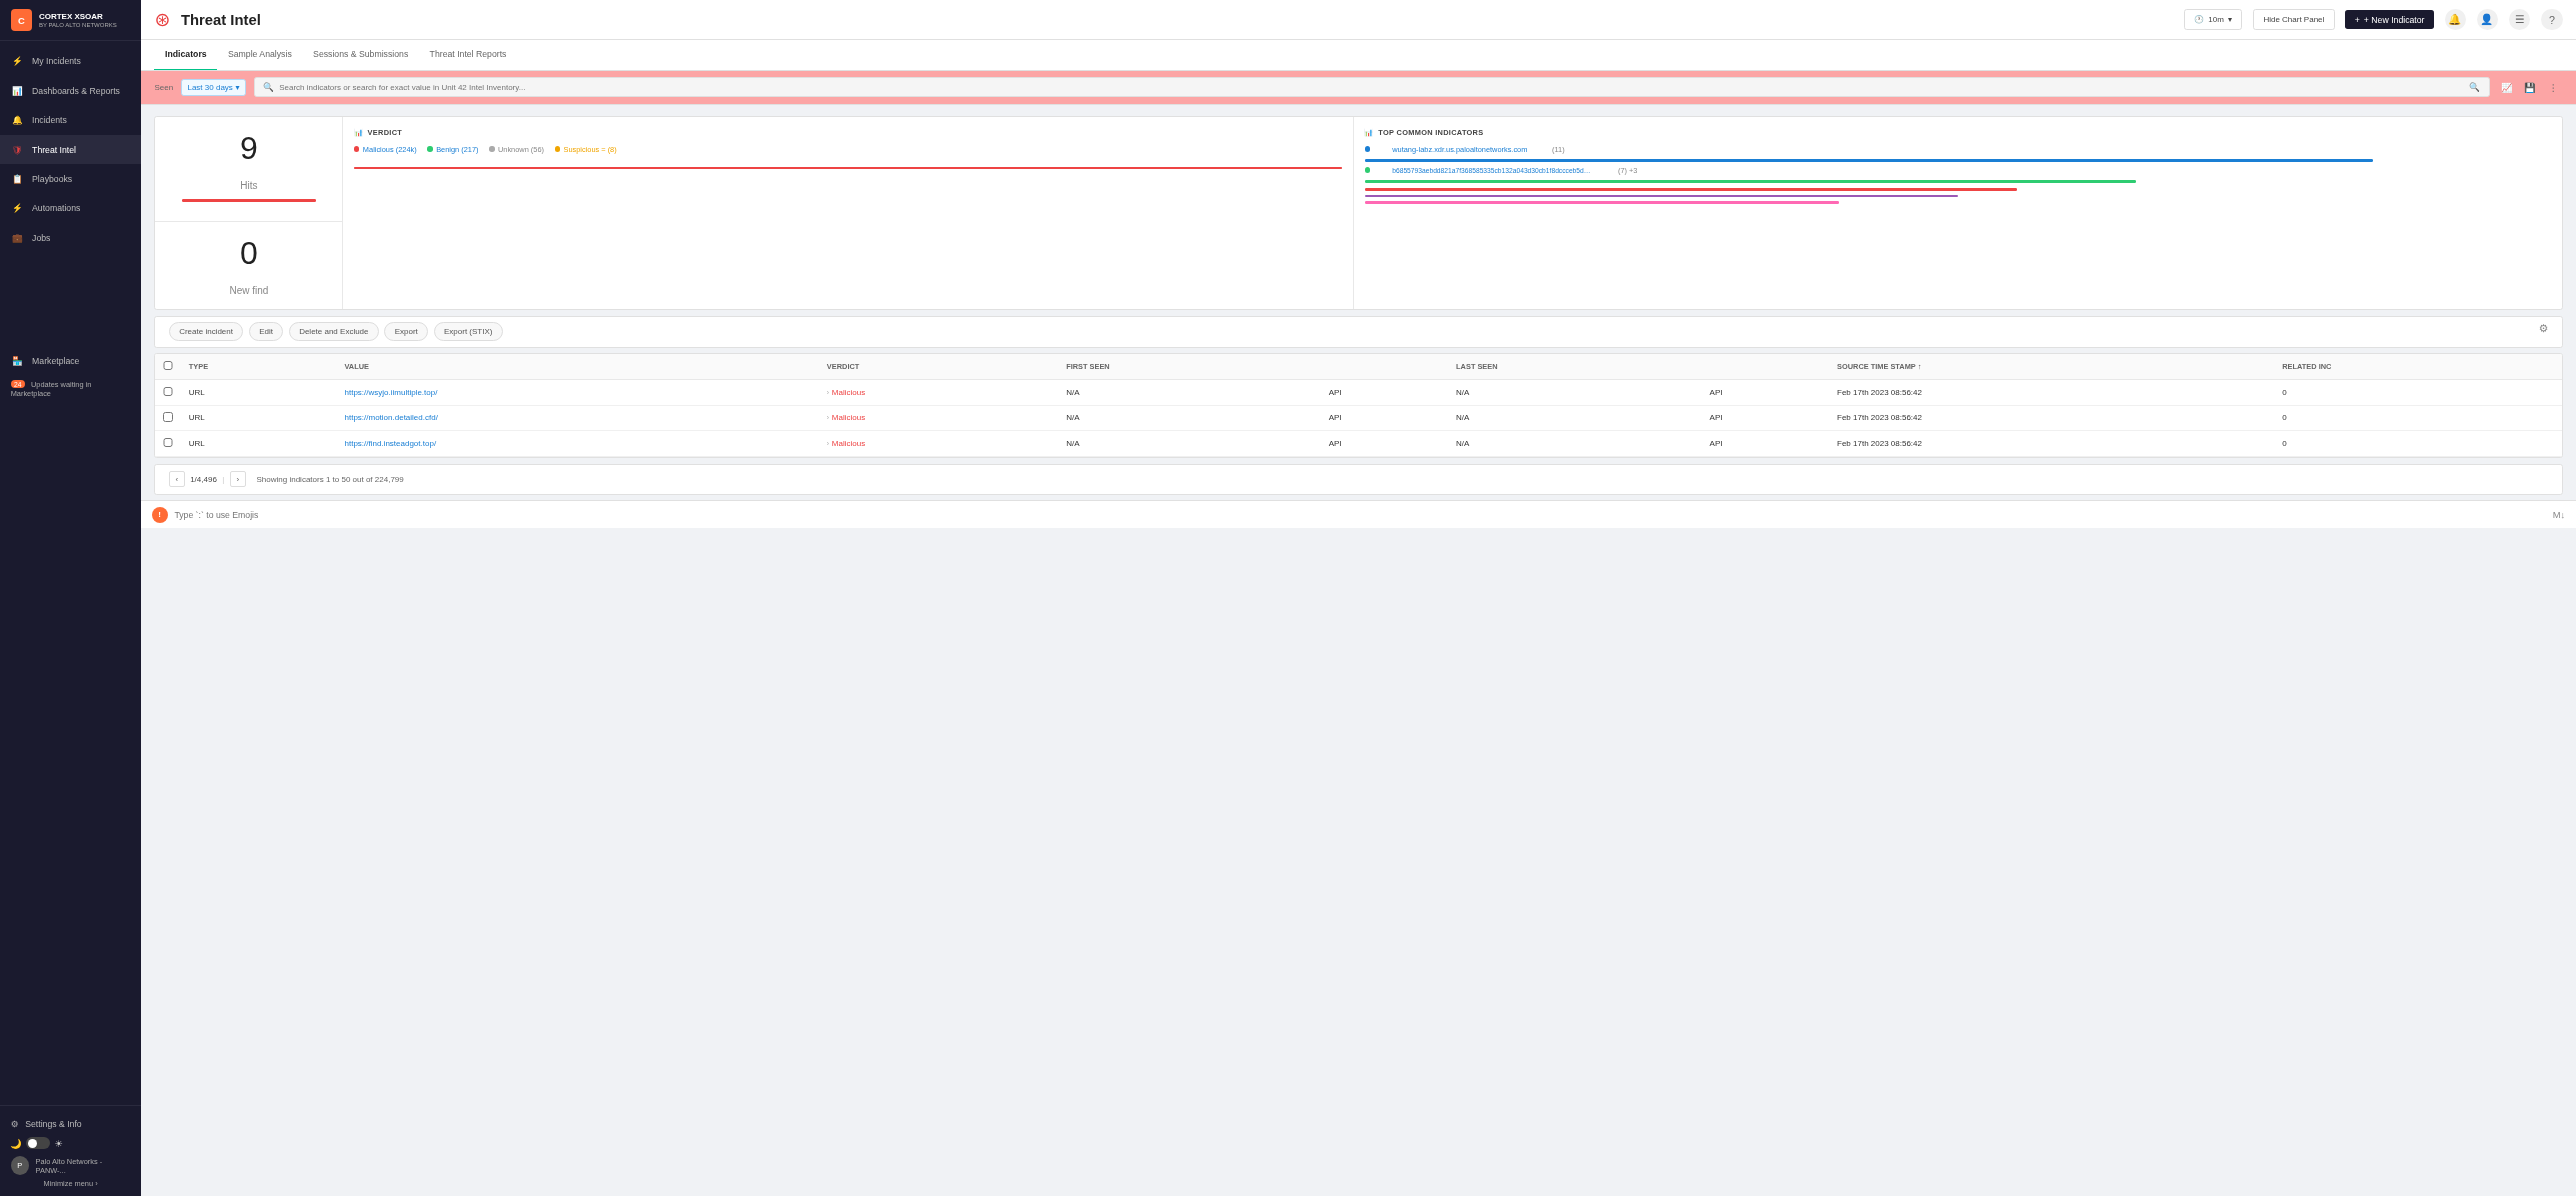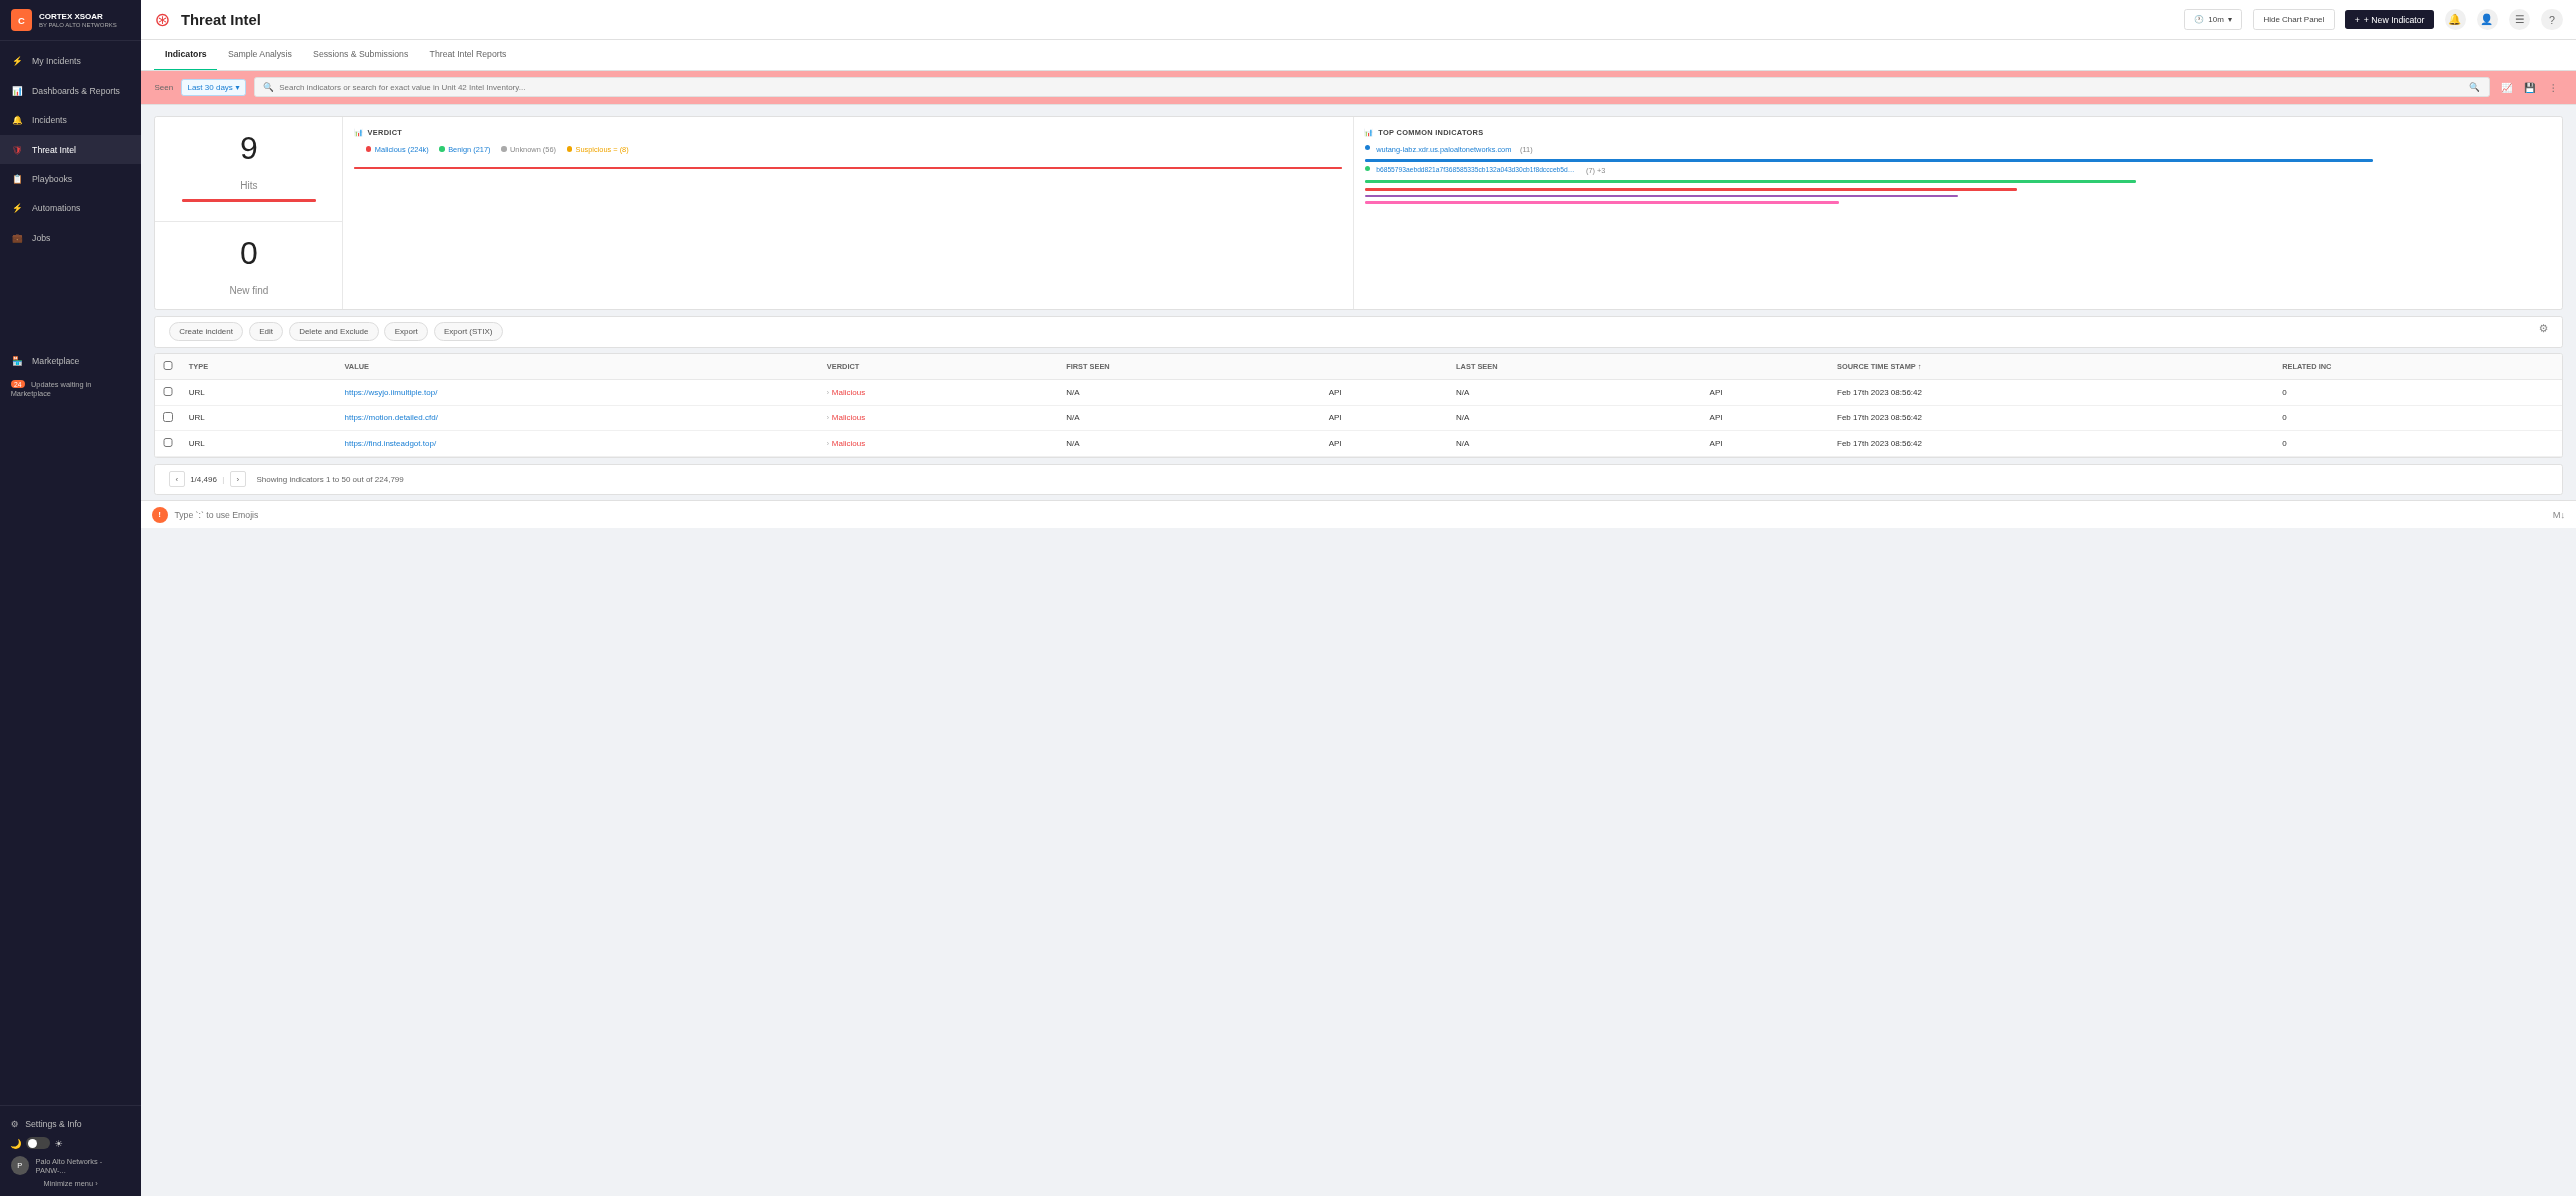--- a/index.html
+++ b/index.html
@@ -56,31 +56,31 @@
     
     .charts-area { display: flex; gap: 0; background: #fff; border: 0.7px solid #e0e0e0; margin: 10.7px 13.4px 5.4px; border-radius: 2.7px; flex-shrink: 0; }
     .chart-left { width: 188px; min-width: 188px; border-right: 0.7px solid #e8e8e8; display: flex; flex-direction: column; }
     .hits-box { flex: 1; display: flex; flex-direction: column; align-items: center; justify-content: center; padding: 13.4px; border-bottom: 0.7px solid #e8e8e8; }
     .hits-number { font-size: 32px; font-weight: 300; color: #222; }
     .hits-label { font-size: 10px; color: #888; margin-top: 13px; }
     .hits-bar { height: 2.7px; background: #e44; margin: 8px 13.4px 5.4px; border-radius: 1.3px; }
     .new-hits-box { flex: 1; display: flex; flex-direction: column; align-items: center; justify-content: center; padding: 13.4px; }
     .chart-verdict { flex: 1; border-right: 0.7px solid #e8e8e8; padding: 10.7px; }
     .chart-section-title { display: flex; align-items: center; gap: 4px; font-size: 7.4px; font-weight: 700; color: #444; text-transform: uppercase; letter-spacing: 0.3px; margin-bottom: 8px; }
-    .verdict-dots { display: flex; gap: 10.7px; flex-wrap: wrap; margin-bottom: 10.7px; margin-left: 12px; }
+    .verdict-dots { display: flex; gap: 10.7px; flex-wrap: wrap; margin-bottom: 10.7px; }
     .verdict-dot { display: flex; align-items: center; gap: 3.4px; font-size: 7.4px; color: #444; }
     .dot { width: 5.4px; height: 5.4px; border-radius: 50%; }
     .dot-red { background: #e44; }
     .dot-green { background: #2ecc71; }
     .dot-gray { background: #aaa; }
     .dot-orange { background: #f0a500; }
     .verdict-link { color: #1a7fd4; text-decoration: none; }
     .verdict-bar-line { height: 2px; background: #e44; width: 100%; margin-top: 13.4px; border-radius: 0.7px; }
     .chart-top-indicators { flex: 1.2; padding: 10.7px; }
-    .indicator-item { display: flex; gap: 6px; margin-bottom: 5.4px; }
+    .indicator-item { display: flex; align-items: center; gap: 22px; margin-bottom: 5.4px; }
     .indicator-dot { width: 5.4px; height: 5.4px; border-radius: 50%; flex-shrink: 0; }
     .indicator-link { color: #1a7fd4; font-size: 7.4px; text-decoration: none; }
     .indicator-count { font-size: 7.4px; color: #888; margin-left: 2.7px; }
     .indicator-bar { height: 2.7px; border-radius: 1.3px; margin: 1.3px 0 4px; }
 
     
     .action-bar { display: flex; align-items: flex-start; gap: 5.4px; padding: 5.4px 13.4px; background: #fff; border: 0.7px solid #e0e0e0; margin: 0 13.4px 5.4px; border-radius: 2.7px; flex-shrink: 0; }
     .action-btn { padding: 4px 9.4px; border: 0.7px solid #ddd; border-radius: 10.7px; background: #f8f8f8; color: #555; font-size: 8px; cursor: pointer; }
     .action-spacer { flex: 1; }
     .gear-btn { color: #888; cursor: pointer; font-size: 10.7px; }

